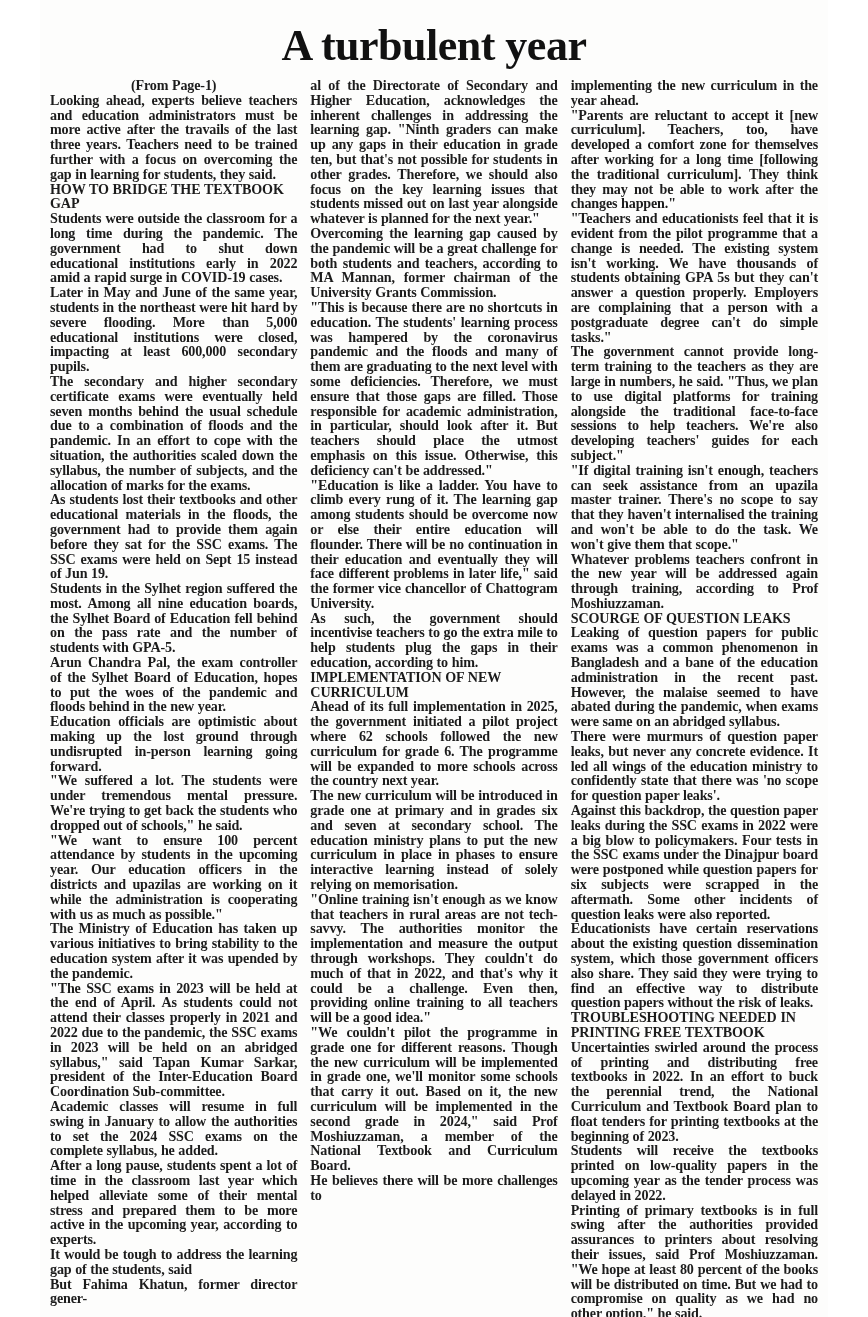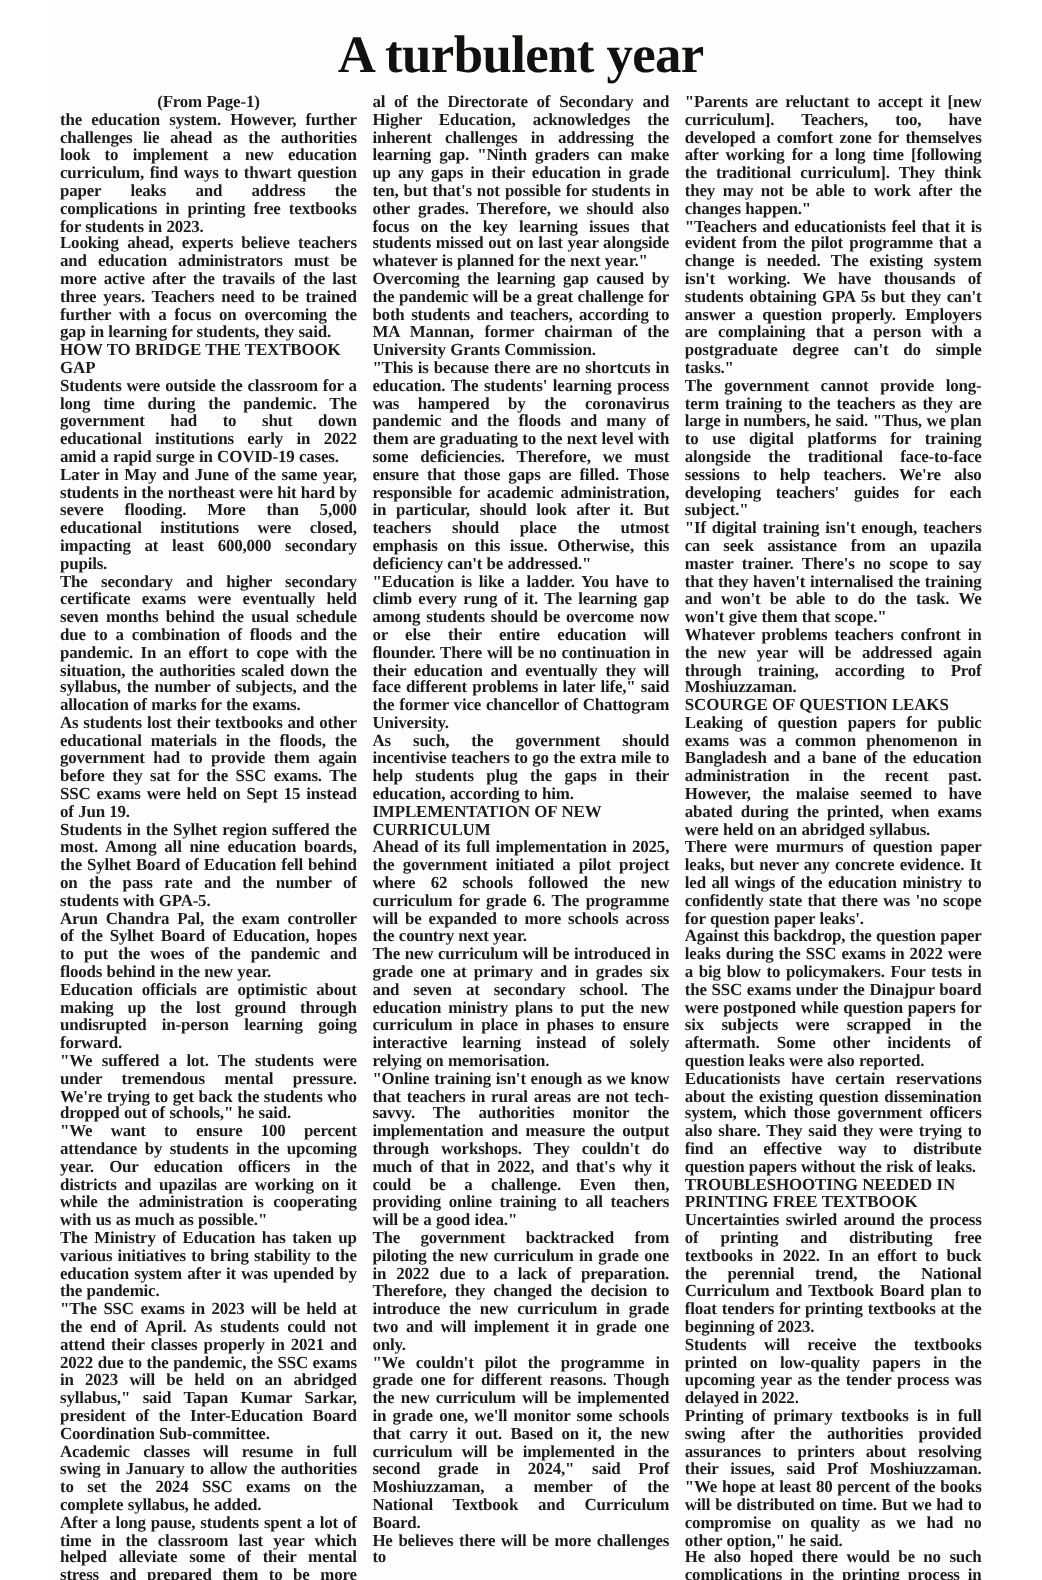--- a/index.html
+++ b/index.html
@@ -59,21 +59,20 @@
   }
 </style>
 </head>
 <body>
 
 <div class="page">
   <h1 class="headline">A turbulent year</h1>
   <div class="columns">
     <div class="column">
         <p class="continuation">(From Page-1)</p>
-        <p class="paragraph">the education system. However, further challenges lie ahead as the authorities look to implement a new education curriculum, find ways to thwart question paper leaks and address the complications in printing free textbooks for students in 2023.</p>
         <p class="paragraph">Looking ahead, experts believe teachers and education administrators must be more active after the travails of the last three years. Teachers need to be trained further with a focus on overcoming the gap in learning for students, they said.</p>
         <p class="heading">HOW TO BRIDGE THE TEXTBOOK GAP</p>
         <p class="paragraph">Students were outside the classroom for a long time during the pandemic. The government had to shut down educational institutions early in 2022 amid a rapid surge in COVID-19 cases.</p>
         <p class="paragraph">Later in May and June of the same year, students in the northeast were hit hard by severe flooding. More than 5,000 educational institutions were closed, impacting at least 600,000 secondary pupils.</p>
         <p class="paragraph">The secondary and higher secondary certificate exams were eventually held seven months behind the usual schedule due to a combination of floods and the pandemic. In an effort to cope with the situation, the authorities scaled down the syllabus, the number of subjects, and the allocation of marks for the exams.</p>
         <p class="paragraph">As students lost their textbooks and other educational materials in the floods, the government had to provide them again before they sat for the SSC exams. The SSC exams were held on Sept 15 instead of Jun 19.</p>
         <p class="paragraph">Students in the Sylhet region suffered the most. Among all nine education boards, the Sylhet Board of Education fell behind on the pass rate and the number of students with GPA-5.</p>
         <p class="paragraph">Arun Chandra Pal, the exam controller of the Sylhet Board of Education, hopes to put the woes of the pandemic and floods behind in the new year.</p>
         <p class="paragraph">Education officials are optimistic about making up the lost ground through undisrupted in-person learning going forward.</p>
         <p class="paragraph">"We suffered a lot. The students were under tremendous mental pressure. We're trying to get back the students who dropped out of schools," he said.</p>
@@ -88,32 +87,32 @@
     <div class="column">
         <p class="paragraph">al of the Directorate of Secondary and Higher Education, acknowledges the inherent challenges in addressing the learning gap. "Ninth graders can make up any gaps in their education in grade ten, but that's not possible for students in other grades. Therefore, we should also focus on the key learning issues that students missed out on last year alongside whatever is planned for the next year."</p>
         <p class="paragraph">Overcoming the learning gap caused by the pandemic will be a great challenge for both students and teachers, according to MA Mannan, former chairman of the University Grants Commission.</p>
         <p class="paragraph">"This is because there are no shortcuts in education. The students' learning process was hampered by the coronavirus pandemic and the floods and many of them are graduating to the next level with some deficiencies. Therefore, we must ensure that those gaps are filled. Those responsible for academic administration, in particular, should look after it. But teachers should place the utmost emphasis on this issue. Otherwise, this deficiency can't be addressed."</p>
         <p class="paragraph">"Education is like a ladder. You have to climb every rung of it. The learning gap among students should be overcome now or else their entire education will flounder. There will be no continuation in their education and eventually they will face different problems in later life," said the former vice chancellor of Chattogram University.</p>
         <p class="paragraph">As such, the government should incentivise teachers to go the extra mile to help students plug the gaps in their education, according to him.</p>
         <p class="heading">IMPLEMENTATION OF NEW CURRICULUM</p>
         <p class="paragraph">Ahead of its full implementation in 2025, the government initiated a pilot project where 62 schools followed the new curriculum for grade 6. The programme will be expanded to more schools across the country next year.</p>
         <p class="paragraph">The new curriculum will be introduced in grade one at primary and in grades six and seven at secondary school. The education ministry plans to put the new curriculum in place in phases to ensure interactive learning instead of solely relying on memorisation.</p>
         <p class="paragraph">"Online training isn't enough as we know that teachers in rural areas are not tech-savvy. The authorities monitor the implementation and measure the output through workshops. They couldn't do much of that in 2022, and that's why it could be a challenge. Even then, providing online training to all teachers will be a good idea."</p>
-        <p class="paragraph">The government backtracked from piloting the new curriculum in grade one in 2022 due to a lack of preparation. Therefore, they changed the decision to introduce the new curriculum in grade two and will implement it in grade one only.</p>
         <p class="paragraph">"We couldn't pilot the programme in grade one for different reasons. Though the new curriculum will be implemented in grade one, we'll monitor some schools that carry it out. Based on it, the new curriculum will be implemented in the second grade in 2024," said Prof Moshiuzzaman, a member of the National Textbook and Curriculum Board.</p>
         <p class="paragraph">He believes there will be more challenges to</p>
       </div>
     <div class="column">
+        <p class="paragraph">implementing the new curriculum in the year ahead.</p>
         <p class="paragraph">"Parents are reluctant to accept it [new curriculum]. Teachers, too, have developed a comfort zone for themselves after working for a long time [following the traditional curriculum]. They think they may not be able to work after the changes happen."</p>
         <p class="paragraph">"Teachers and educationists feel that it is evident from the pilot programme that a change is needed. The existing system isn't working. We have thousands of students obtaining GPA 5s but they can't answer a question properly. Employers are complaining that a person with a postgraduate degree can't do simple tasks."</p>
         <p class="paragraph">The government cannot provide long-term training to the teachers as they are large in numbers, he said. "Thus, we plan to use digital platforms for training alongside the traditional face-to-face sessions to help teachers. We're also developing teachers' guides for each subject."</p>
         <p class="paragraph">"If digital training isn't enough, teachers can seek assistance from an upazila master trainer. There's no scope to say that they haven't internalised the training and won't be able to do the task. We won't give them that scope."</p>
         <p class="paragraph">Whatever problems teachers confront in the new year will be addressed again through training, according to Prof Moshiuzzaman.</p>
         <p class="heading">SCOURGE OF QUESTION LEAKS</p>
-        <p class="paragraph">Leaking of question papers for public exams was a common phenomenon in Bangladesh and a bane of the education administration in the recent past. However, the malaise seemed to have abated during the printed, when exams were held on an abridged syllabus.</p>
+        <p class="paragraph">Leaking of question papers for public exams was a common phenomenon in Bangladesh and a bane of the education administration in the recent past. However, the malaise seemed to have abated during the pandemic, when exams were same on an abridged syllabus.</p>
         <p class="paragraph">There were murmurs of question paper leaks, but never any concrete evidence. It led all wings of the education ministry to confidently state that there was 'no scope for question paper leaks'.</p>
         <p class="paragraph">Against this backdrop, the question paper leaks during the SSC exams in 2022 were a big blow to policymakers. Four tests in the SSC exams under the Dinajpur board were postponed while question papers for six subjects were scrapped in the aftermath. Some other incidents of question leaks were also reported.</p>
         <p class="paragraph">Educationists have certain reservations about the existing question dissemination system, which those government officers also share. They said they were trying to find an effective way to distribute question papers without the risk of leaks.</p>
         <p class="heading">TROUBLESHOOTING NEEDED IN PRINTING FREE TEXTBOOK</p>
         <p class="paragraph">Uncertainties swirled around the process of printing and distributing free textbooks in 2022. In an effort to buck the perennial trend, the National Curriculum and Textbook Board plan to float tenders for printing textbooks at the beginning of 2023.</p>
         <p class="paragraph">Students will receive the textbooks printed on low-quality papers in the upcoming year as the tender process was delayed in 2022.</p>
         <p class="paragraph">Printing of primary textbooks is in full swing after the authorities provided assurances to printers about resolving their issues, said Prof Moshiuzzaman. "We hope at least 80 percent of the books will be distributed on time. But we had to compromise on quality as we had no other option," he said.</p>
         <p class="paragraph">He also hoped there would be no such complications in the printing process in 2023.</p>
       </div>
   </div>

